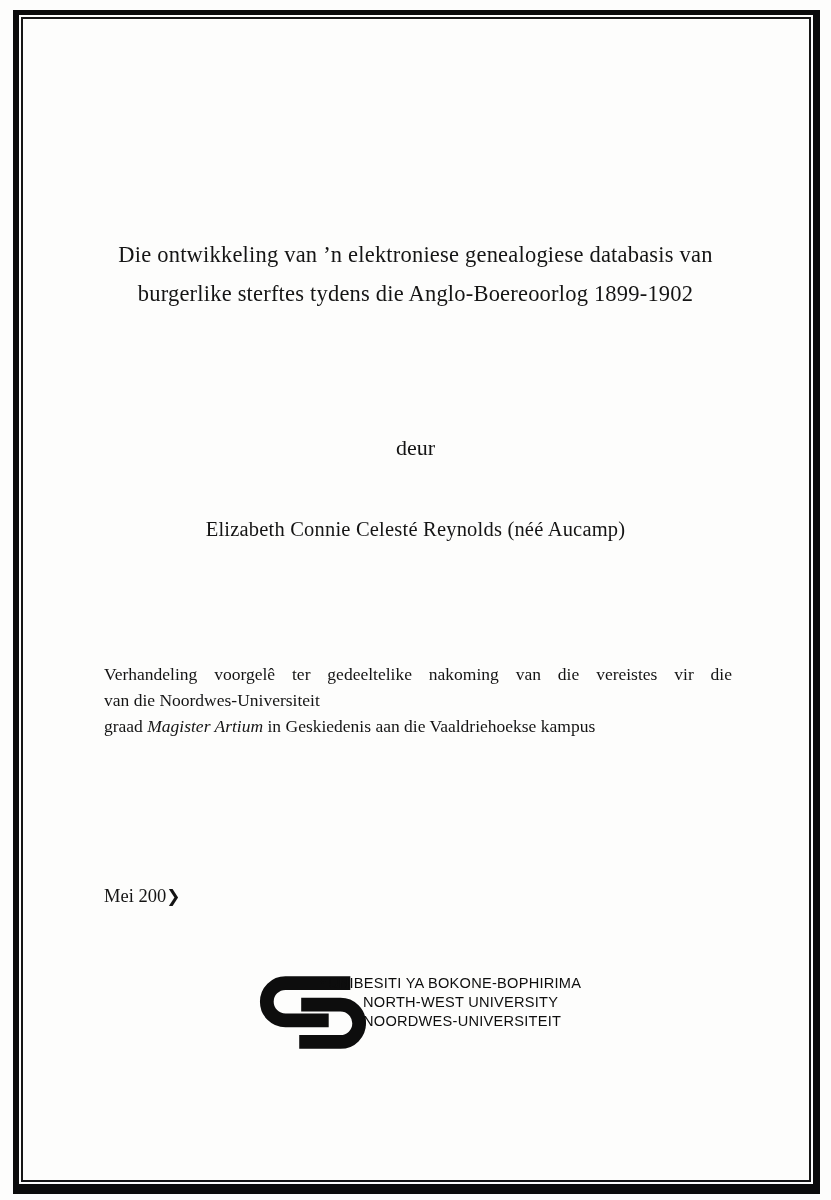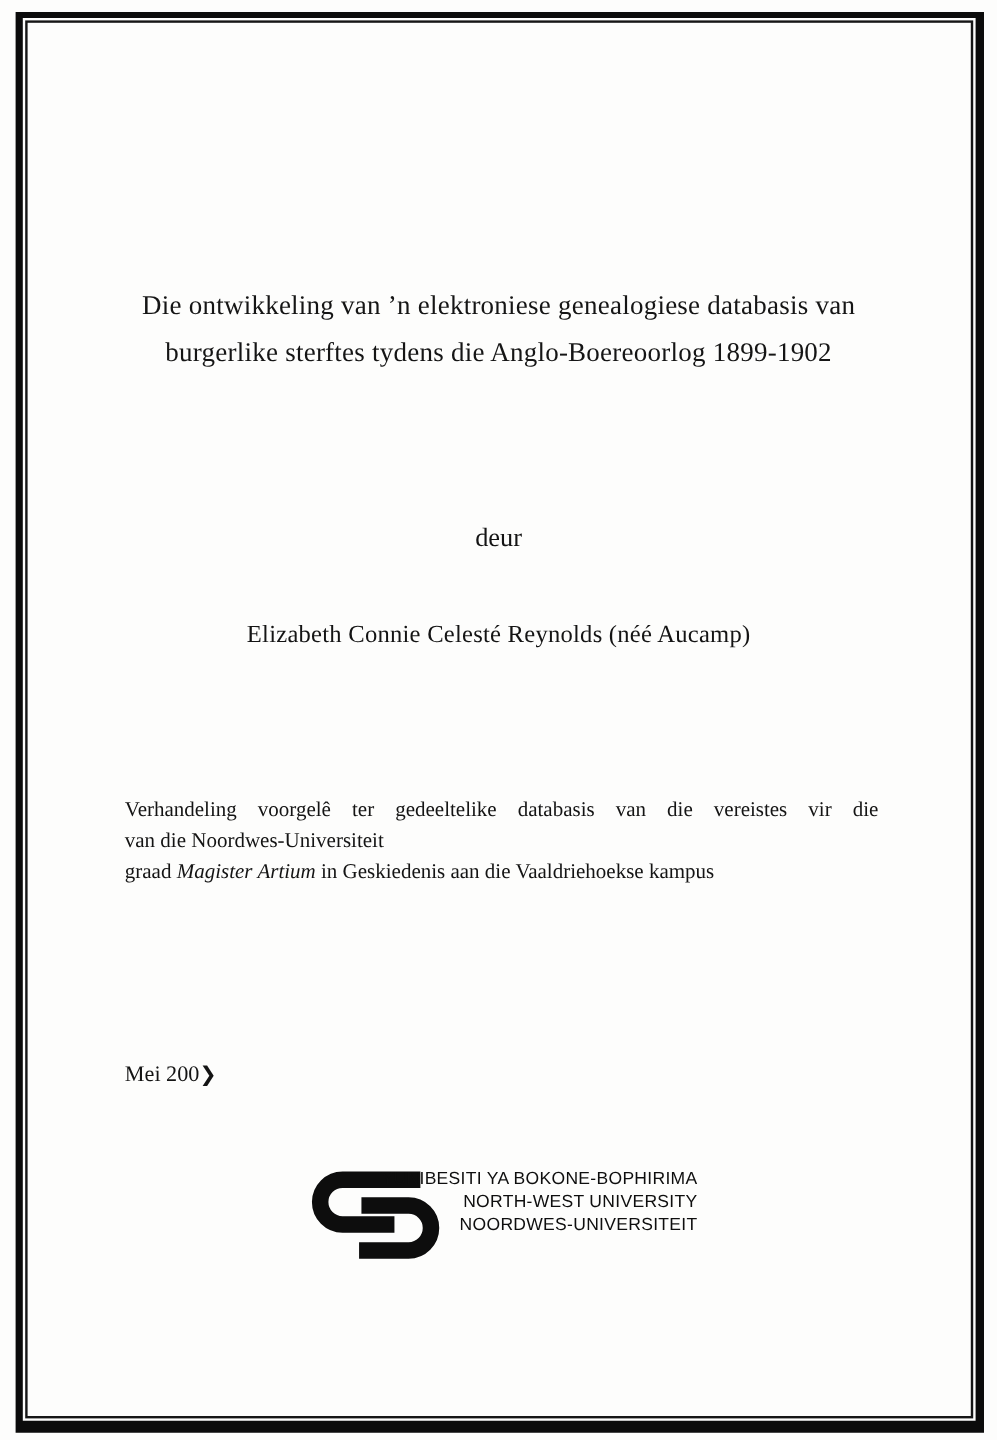--- a/index.html
+++ b/index.html
@@ -61,42 +61,42 @@
   }
   .logo-mark { position:absolute; left:0; top:2px; }
   .logo-text {
     position:absolute; left:62px; top:2px;
     font-family:Liberation Sans, sans-serif;
     font-size:14.6px; line-height:19px;
     letter-spacing:0.25px;
     color:#0e0e0e;
     white-space:nowrap;
   }
-  .logo-text .lt2, .logo-text .lt3 { margin-left:45px;text-align:right; }
+  .logo-text .lt2, .logo-text .lt3 { margin-left:45px; }
 </style>
 </head>
 <body>
 
 <div class="page">
 
   <div class="frame-outer">
     <div class="frame-inner"></div>
   </div>
 
   <div class="thesis-title">
     <div>Die ontwikkeling van ’n elektroniese genealogiese databasis van</div>
     <div>burgerlike sterftes tydens die Anglo-Boereoorlog 1899-1902</div>
   </div>
 
   <div class="byline">deur</div>
 
   <div class="author">Elizabeth Connie Celesté Reynolds (néé Aucamp)</div>
 
   <div class="statement">
-    <div class="l1">Verhandeling voorgelê ter gedeeltelike databasis van die vereistes vir die</div>
+    <div class="l1">Verhandeling voorgelê ter gedeeltelike nakoming van die vereistes vir die</div>
     <div>van die Noordwes-Universiteit</div>
     <div><span>graad </span><span class="mag">Magister Artium</span><span> in Geskiedenis aan die Vaaldriehoekse kampus</span></div>
   </div>
 
   <div class="supervisor-block">
     <div><span>Mei 200</span><span class="date-glyph">❯</span></div>
   </div>
 
   <div class="logo">
     <svg class="logo-mark" width="112" height="79" viewBox="0 0 114 80" aria-hidden="true">

